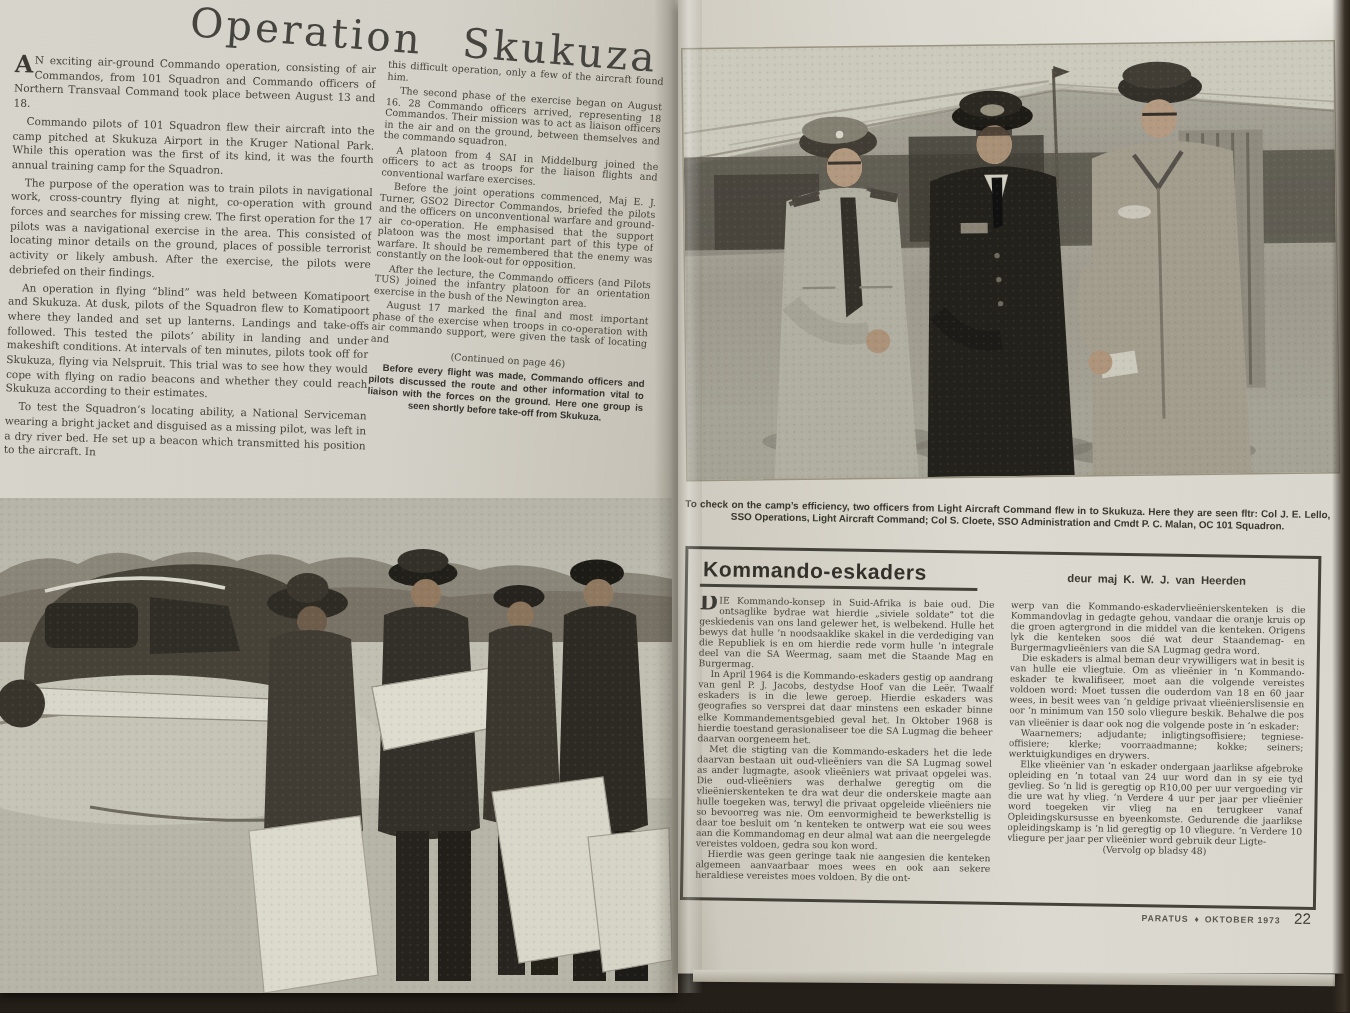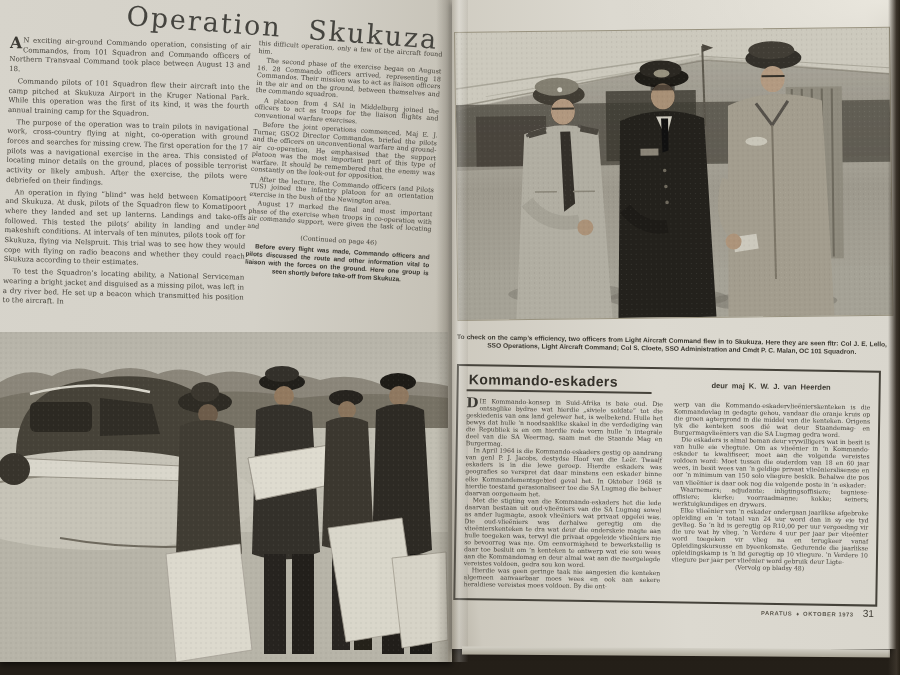--- a/index.html
+++ b/index.html
@@ -286,20 +286,20 @@
           <p>Elke vlieënier van ’n eskader ondergaan jaarlikse afgebroke opleiding en ’n totaal van 24 uur word dan in sy eie tyd gevlieg. So ’n lid is geregtig op R10,00 per uur vergoeding vir die ure wat hy vlieg. ’n Verdere 4 uur per jaar per vlieënier word toegeken vir vlieg na en terugkeer vanaf Opleidingskursusse en byeenkomste. Gedurende die jaarlikse opleidingskamp is ’n lid geregtig op 10 vliegure. ’n Verdere 10 vliegure per jaar per vlieënier word gebruik deur Ligte-</p>
           <p class="contnote">(Vervolg op bladsy 48)</p>
         </div>
       </div>
     </div>
 
     <div id="footer">
       <span class="fsmall">PARATUS</span>
       <span class="fsep">♦</span>
       <span class="fsmall">OKTOBER 1973</span>
-      <span class="fpage">31</span>
+      <span class="fpage">22</span>
     </div>
   </div>
 
   <div id="spine"></div>
   <div id="stack-edge"></div>
   <div id="right-edge"></div>
 </div>
 
 </body></html>

